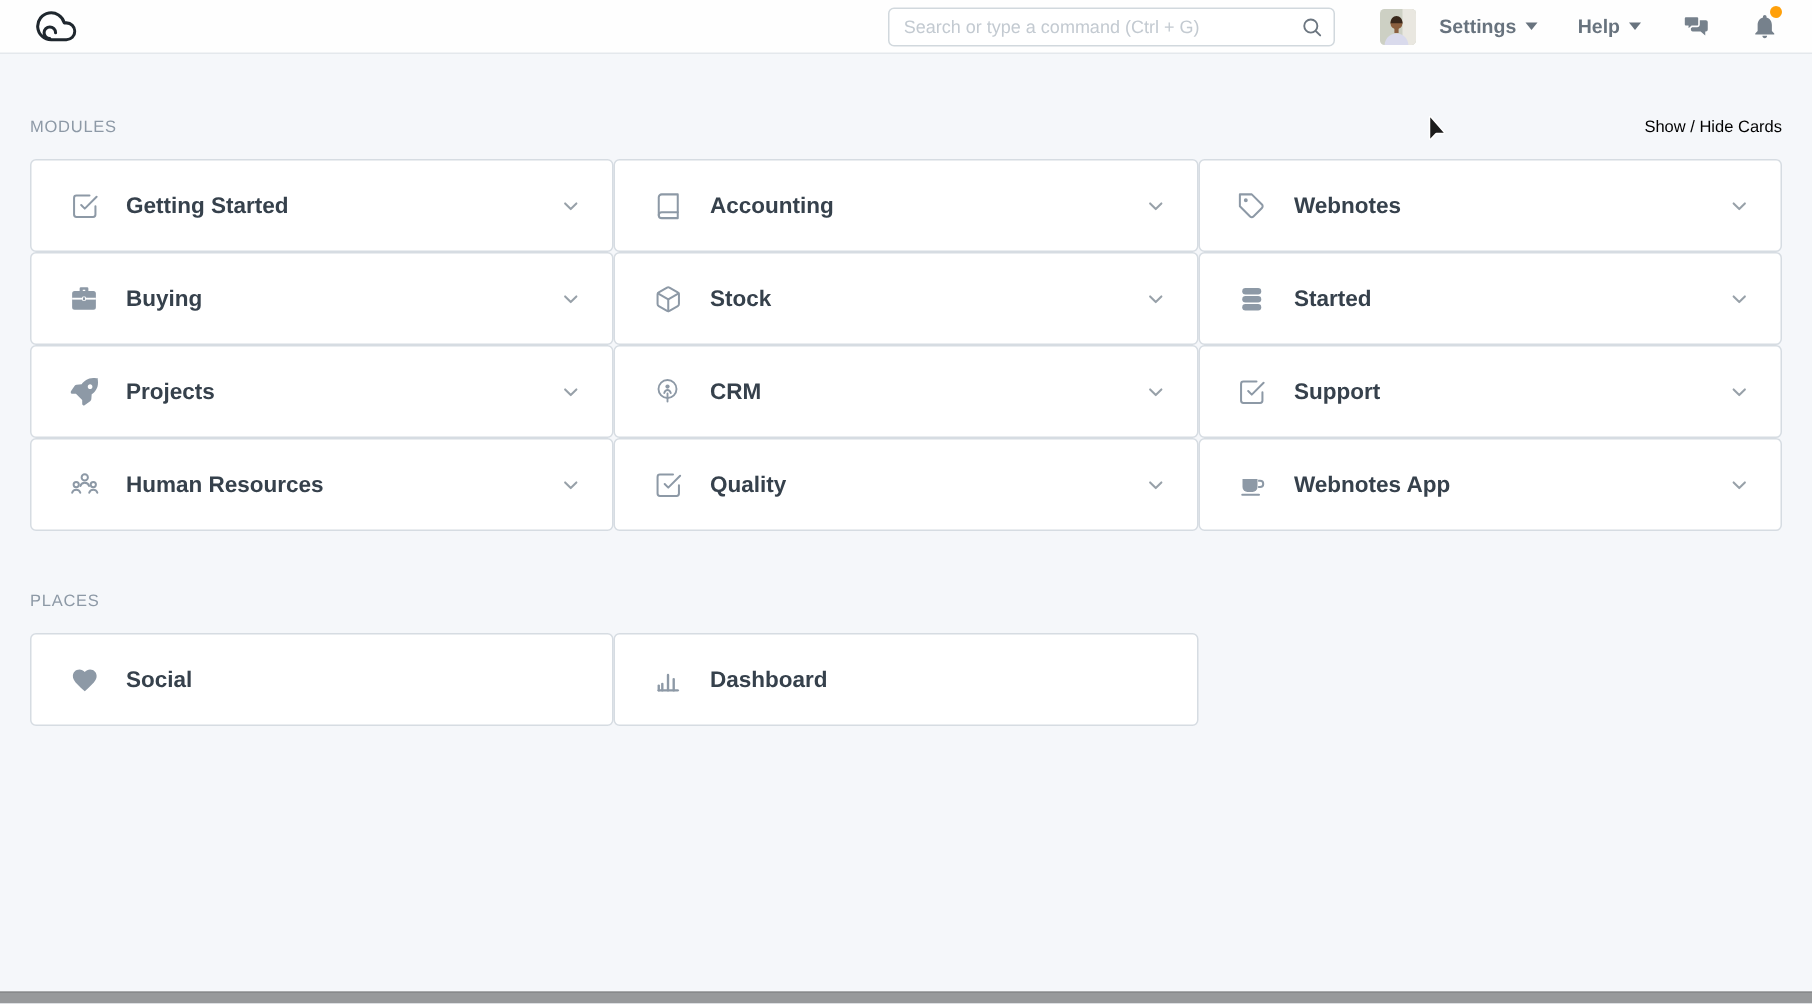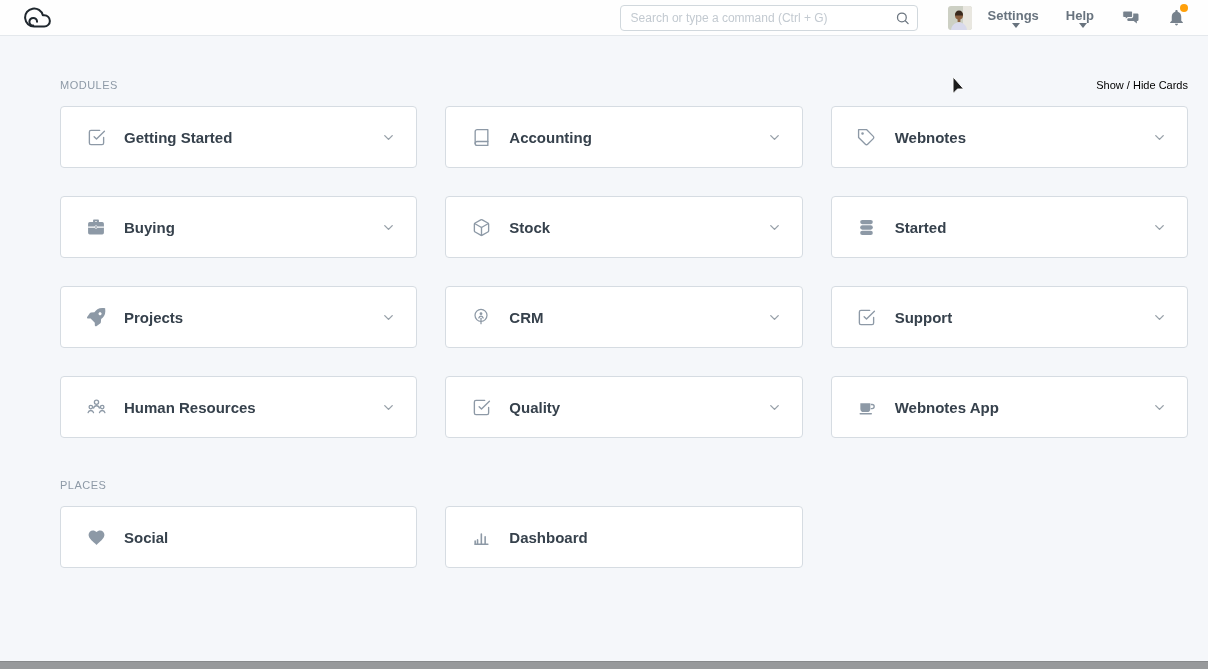--- a/index.html
+++ b/index.html
@@ -22,34 +22,34 @@
   .search-input {
     width:100%; height:26px; border:1px solid #d1d8dd; border-radius:4px;
     padding:0 30px 0 10px; font-size:12px; color:#36414c; background:#fff;
     outline:none; font-family:"Liberation Sans", sans-serif;
   }
   .search-input::placeholder { color:#c3cad1; }
   .search-icon { position:absolute; right:8px; top:50%; transform:translateY(-50%); color:#6c7680; display:flex; }
   .nav-right { display:flex; align-items:center; margin-left:30px; }
   .avatar { width:24px; height:24px; border-radius:3px; overflow:hidden; margin-right:16px; cursor:pointer; flex:none; }
   .avatar svg { display:block; }
-  .nav-link { font-size:13px; font-weight:bold; color:#68737e; margin-right:27px; cursor:pointer; display:flex; align-items:center; white-space:nowrap;flex-direction:column; }
+  .nav-link { font-size:13px; font-weight:bold; color:#68737e; margin-right:27px; cursor:pointer; display:flex; align-items:center; white-space:nowrap; }
   .caret { display:inline-block; margin-left:6px; border-left:4px solid transparent; border-right:4px solid transparent; border-top:5px solid #68737e; }
   .icon-btn { color:#76818c; display:flex; cursor:pointer; }
   .chat-btn { margin-right:26px; }
   .bell-wrap { position:relative; }
   .notif-dot { position:absolute; top:-4px; right:-2px; width:8px; height:8px; border-radius:50%; }
   
-  main { padding:0 20px;margin-left:40px; }
+  main { padding:0 20px; }
   .section { margin-top:41px; }
   .section:first-child { margin-top:43px; }
   .section-head { display:flex; justify-content:space-between; align-items:baseline; margin-bottom:14px; min-height:13px; }
   .section-label { font-size:11px; color:#8d99a6; letter-spacing:.5px; }
   .section-action { font-size:11px; color:#000000; cursor:pointer; text-decoration:none;text-align:right; }
-  .grid { display:grid; grid-template-columns:repeat(3,1fr); gap:28px; }
+  .grid { display:grid; grid-template-columns:repeat(3,1fr); gap:0; }
   .card {
     background:#fff; border:1px solid #d6dce2; border-radius:4px; height:62px;
     display:flex; align-items:center; padding:0 20px 0 24px; cursor:pointer;
   }
   .card-icon { color:#8d99a6; display:flex; width:22px; justify-content:center; flex:none; }
   .card-label { margin-left:17px; font-size:15px; font-weight:bold; color:#36414c; white-space:nowrap; }
   .chev { margin-left:auto; color:#98a1a9; display:flex; }
   
   .bottom-bar { position:absolute; left:0; right:0; bottom:0; height:8px; background:#97999b; border-top:1px solid #87898b; }
   .cursor { position:absolute; left:950px; top:77px; z-index:20; pointer-events:none; }

